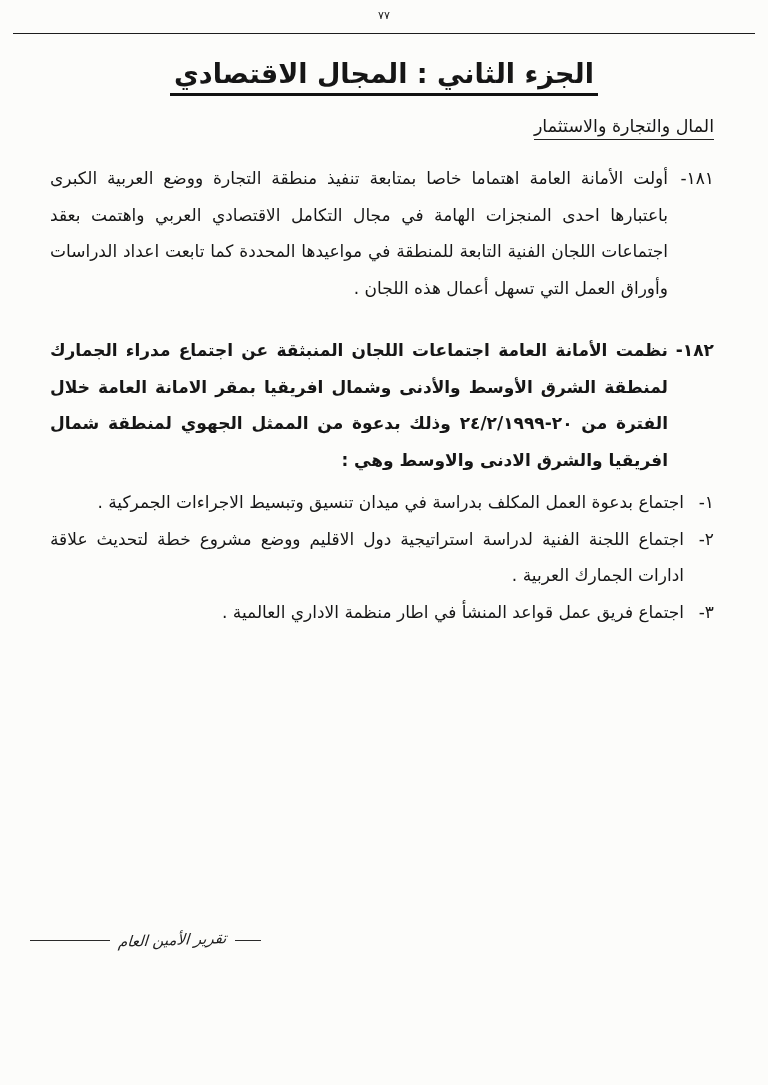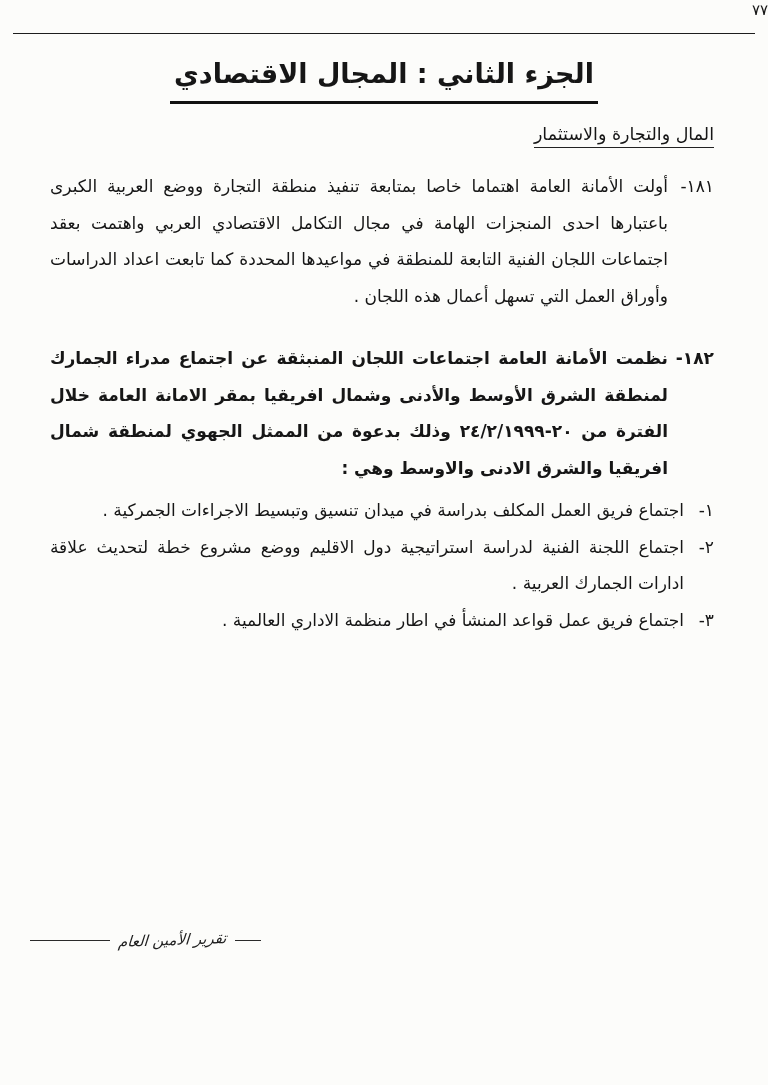--- a/index.html
+++ b/index.html
@@ -14,44 +14,44 @@
     margin: 0 auto;
     background: #fcfcfa;
     color: #161616;
     font-family: "DejaVu Sans", sans-serif;
     direction: rtl;
     overflow: hidden;
     box-sizing: border-box;
   }
   .pagenum {
     position: absolute;
-    top: 1px;
+    top: 9px;
     left: 0;
     right: 0;
-    text-align: right;
-    font-size: 15px;
+    text-align: center;
+    font-size: 11px;
     letter-spacing: 2px;
   }
   .toprule {
     position: absolute;
     top: 33px;
     left: 13px;
     right: 13px;
     border-top: 1.6px solid #1d1d1d;
   }
   .title-wrap {
     text-align: center;
     padding-top: 58px;
   }
   .doc-title {
     display: inline-block;
     font-size: 27px;
     font-weight: bold;
     border-bottom: 3px solid #111;
-    padding: 0 4px 12px 4px;
+    padding: 0 4px 4px 4px;
   }
   .content {
     padding: 0 54px 0 50px;
   }
   .section-heading {
     display: inline-block;
     margin-top: 20px;
     font-size: 17.5px;
     border-bottom: 1.3px solid #222;
     padding-bottom: 3px;
@@ -122,21 +122,21 @@
   </div>
 
   <div class="content">
 
     <span class="section-heading">المال والتجارة والاستثمار</span>
 
     <p class="para"><span class="num">١٨١-</span><span>أولت الأمانة العامة اهتماما خاصا بمتابعة تنفيذ منطقة التجارة ووضع العربية الكبرى باعتبارها احدى المنجزات الهامة في مجال التكامل الاقتصادي العربي واهتمت بعقد اجتماعات اللجان الفنية التابعة للمنطقة في مواعيدها المحددة كما تابعت اعداد الدراسات وأوراق العمل التي تسهل أعمال هذه اللجان .</span></p>
 
     <p class="para"><span class="num">١٨٢-</span><span>نظمت الأمانة العامة اجتماعات اللجان المنبثقة عن اجتماع مدراء الجمارك لمنطقة الشرق الأوسط والأدنى وشمال افريقيا بمقر الامانة العامة خلال الفترة من ٢٠-٢٤/٢/١٩٩٩ وذلك بدعوة من الممثل الجهوي لمنطقة شمال افريقيا والشرق الادنى والاوسط وهي :</span></p>
 
-    <p class="item"><span class="num">١-</span><span>اجتماع فريق العمل المكلف بدراسة في ميدان تنسيق وتبسيط الاجراءات الجمركية .</span></p>
+    <p class="item"><span class="num">١-</span><span>اجتماع بدعوة العمل المكلف بدراسة في ميدان تنسيق وتبسيط الاجراءات الجمركية .</span></p>
 
     <p class="item"><span class="num">٢-</span><span>اجتماع اللجنة الفنية لدراسة استراتيجية دول الاقليم ووضع مشروع خطة لتحديث علاقة ادارات الجمارك العربية .</span></p>
 
     <p class="item"><span class="num">٣-</span><span>اجتماع فريق عمل قواعد المنشأ في اطار منظمة الاداري العالمية .</span></p>
 
 
   </div>
 
   <div class="footer">
     <div class="f-line long"></div>

